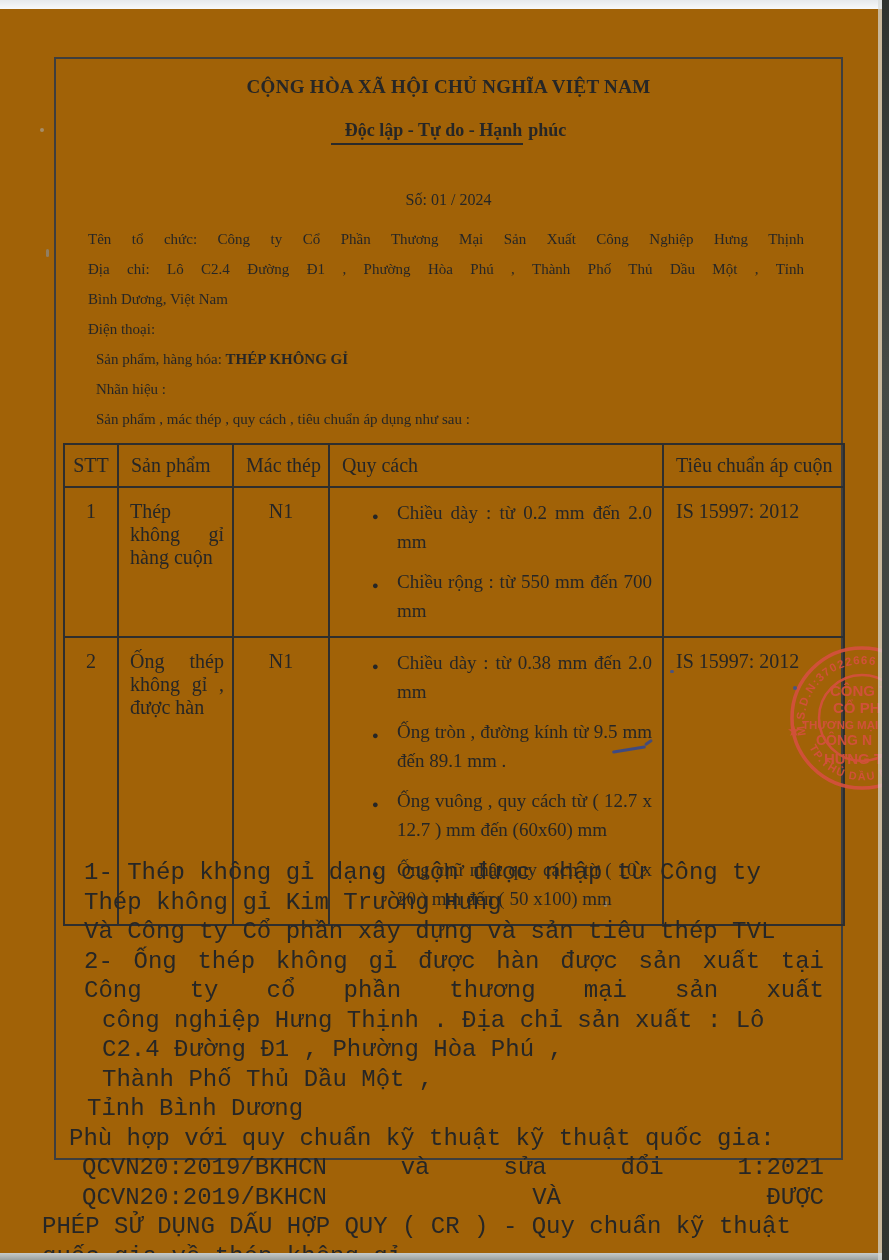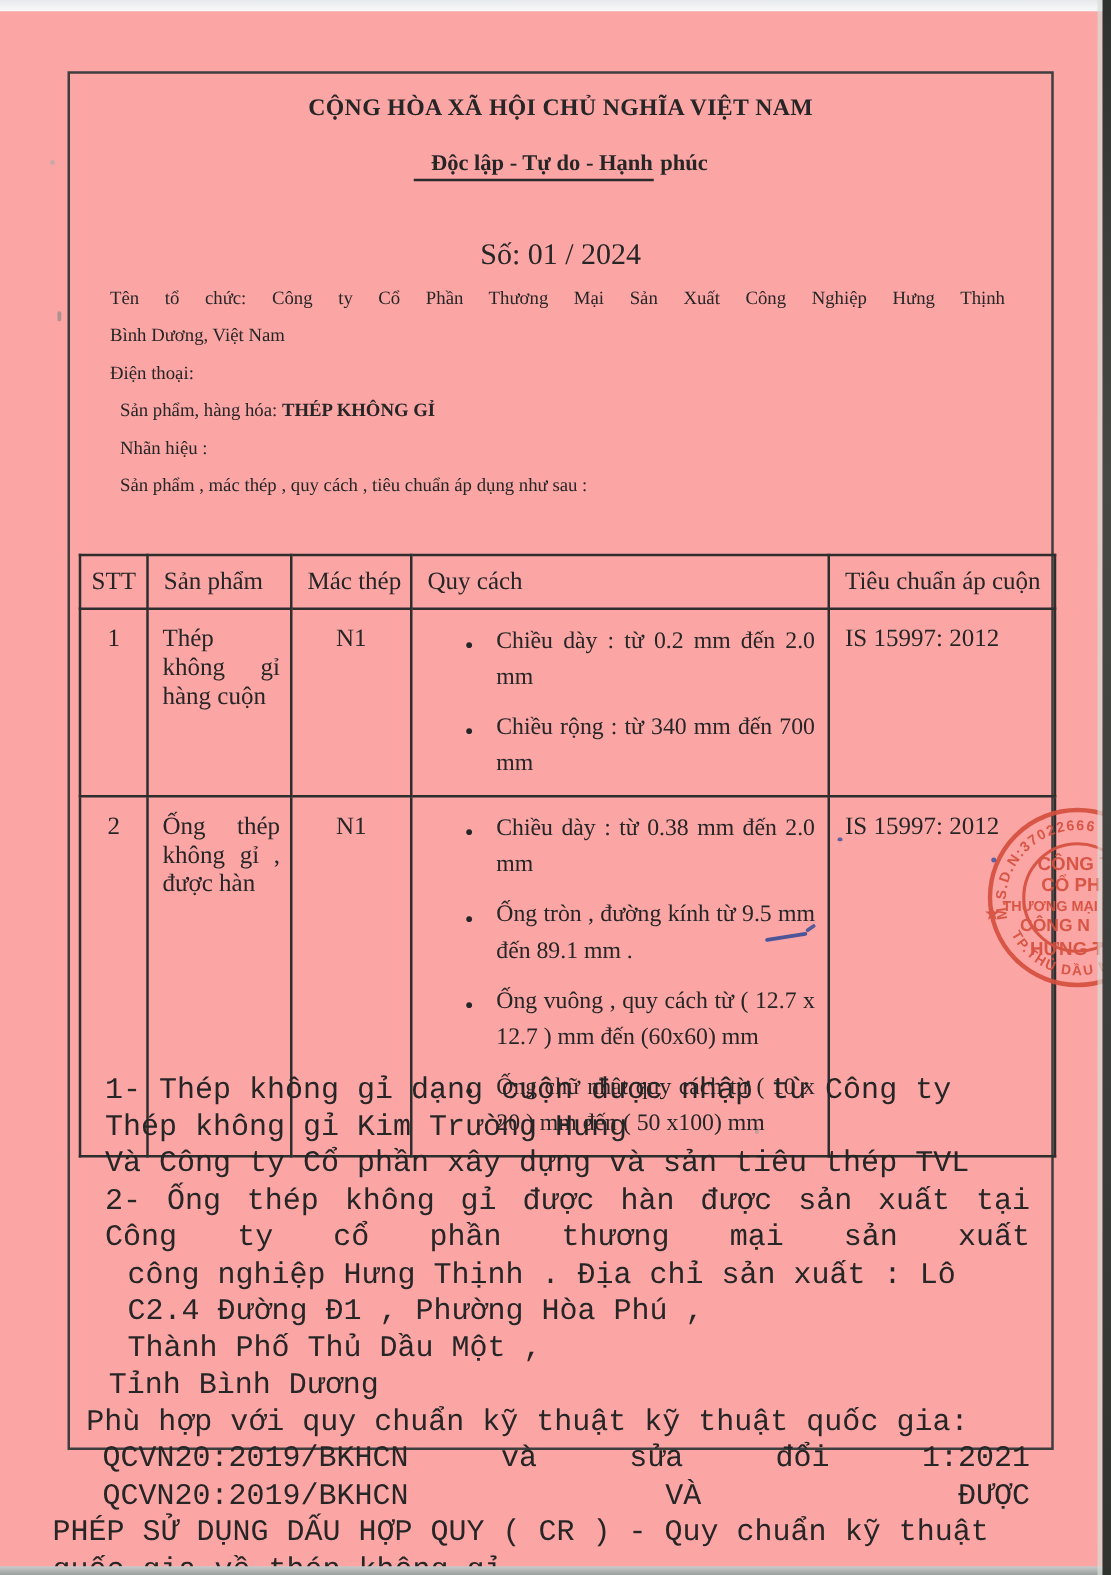--- a/index.html
+++ b/index.html
@@ -1,18 +1,18 @@
 <!DOCTYPE html>
 <html><head>
 <meta charset="utf-8">
 <style>
   html,body { margin:0; padding:0; background:#ffffff; }
   .page {
     position:relative; width:889px; height:1260px;
-    background:#fca5a5; overflow:hidden;
+    background:#a16207; overflow:hidden;
     font-family:"Liberation Serif", serif; color:#262626;
   }
   
   .top-strip { position:absolute; left:0; top:0; width:100%; height:9px;
     background:linear-gradient(#e6e9ec,#f8f9f9); z-index:20; }
   .right-band { position:absolute; top:0; right:0; width:7px; height:100%;
     background:linear-gradient(180deg,#2f332f,#454a45 30%,#3a3e3a 70%,#30342f); z-index:30; }
   .right-band-light { position:absolute; top:0; right:7px; width:4px; height:100%;
     background:#d9dbd8; opacity:.7; z-index:29; }
   .bottom-band { position:absolute; left:0; bottom:0; width:100%; height:7px;
@@ -20,21 +20,21 @@
 
   .frame { position:absolute; left:54px; top:57px; width:785px; height:1099px;
     border:2px solid #3e3e3e; z-index:1; }
 
   .center-line { position:absolute; left:54px; width:789px; text-align:center; }
   .nat-title { top:76px; font-size:19px; font-weight:bold; letter-spacing:.3px; }
   .motto { top:120px; font-size:18px; font-weight:bold; }
   .motto-main { border-bottom:2.5px solid #2a2a2a; padding:0 1px 3px 14px; }
   .motto-tail { margin-left:5px; }
   .doc-title { top:154px; font-size:25px; font-weight:bold; letter-spacing:.5px; }
-  .doc-number { top:191px; font-size:24px; }
+  .doc-number { top:191px; font-size:16px; }
 
   .info { position:absolute; left:88px; top:224px; width:716px;
     font-size:15px; line-height:30px; }
   .jl { text-align:justify; text-align-last:justify; }
   .ind { margin-left:8px; }
   .bold { font-weight:bold; }
 
   table.tbl { position:absolute; left:63px; top:443px; border-collapse:collapse;
     table-layout:fixed; font-size:20px; z-index:2; background:transparent; }
   .tbl th, .tbl td { border:2px solid #2e2e2e; vertical-align:top; font-weight:normal;margin-left:37px; }
@@ -82,20 +82,21 @@
   <div class="frame"></div>
 
   <div class="center-line nat-title">CỘNG HÒA XÃ HỘI CHỦ NGHĨA VIỆT NAM</div>
   <div class="center-line motto">
     <span class="motto-main">Độc lập - Tự do - Hạnh</span><span class="motto-tail">phúc</span>
   </div>
   <div class="center-line doc-number">Số: 01 / 2024</div>
 
   <div class="info">
     <div class="jl">Tên tổ chức: Công ty Cổ Phần Thương Mại Sản Xuất Công Nghiệp Hưng Thịnh</div>
+    <div class="jl">Địa chỉ: Lô C2.4 Đường Đ1 , Phường Hòa Phú , Thành Phố Thủ Dầu Một , Tỉnh</div>
     <div>Bình Dương, Việt Nam</div>
     <div>Điện thoại:</div>
     <div class="ind">
       <span>Sản phẩm, hàng hóa:</span>
       <span class="bold">THÉP KHÔNG GỈ</span>
     </div>
     <div class="ind">Nhãn hiệu :</div>
     <div class="ind">Sản phẩm , mác thép , quy cách , tiêu chuẩn áp dụng như sau :</div>
   </div>
 
@@ -115,21 +116,21 @@
       <th>Quy cách</th>
       <th>Tiêu chuẩn áp cuộn</th>
     </tr>
     <tr style="height:98px">
       <td class="cc">1</td>
       <td class="prod">Thép không gỉ hàng cuộn</td>
       <td class="cc">N1</td>
       <td class="quy">
         <ul class="specs">
           <li>Chiều dày : từ 0.2 mm đến 2.0 mm</li>
-          <li>Chiều rộng : từ 340 mm đến 700 mm</li>
+          <li>Chiều rộng : từ 550 mm đến 700 mm</li>
         </ul>
       </td>
       <td class="std">IS 15997: 2012</td>
     </tr>
     <tr style="height:236px">
       <td class="cc">2</td>
       <td class="prod">Ống thép không gỉ , được hàn</td>
       <td class="cc">N1</td>
       <td class="quy">
         <ul class="specs">

